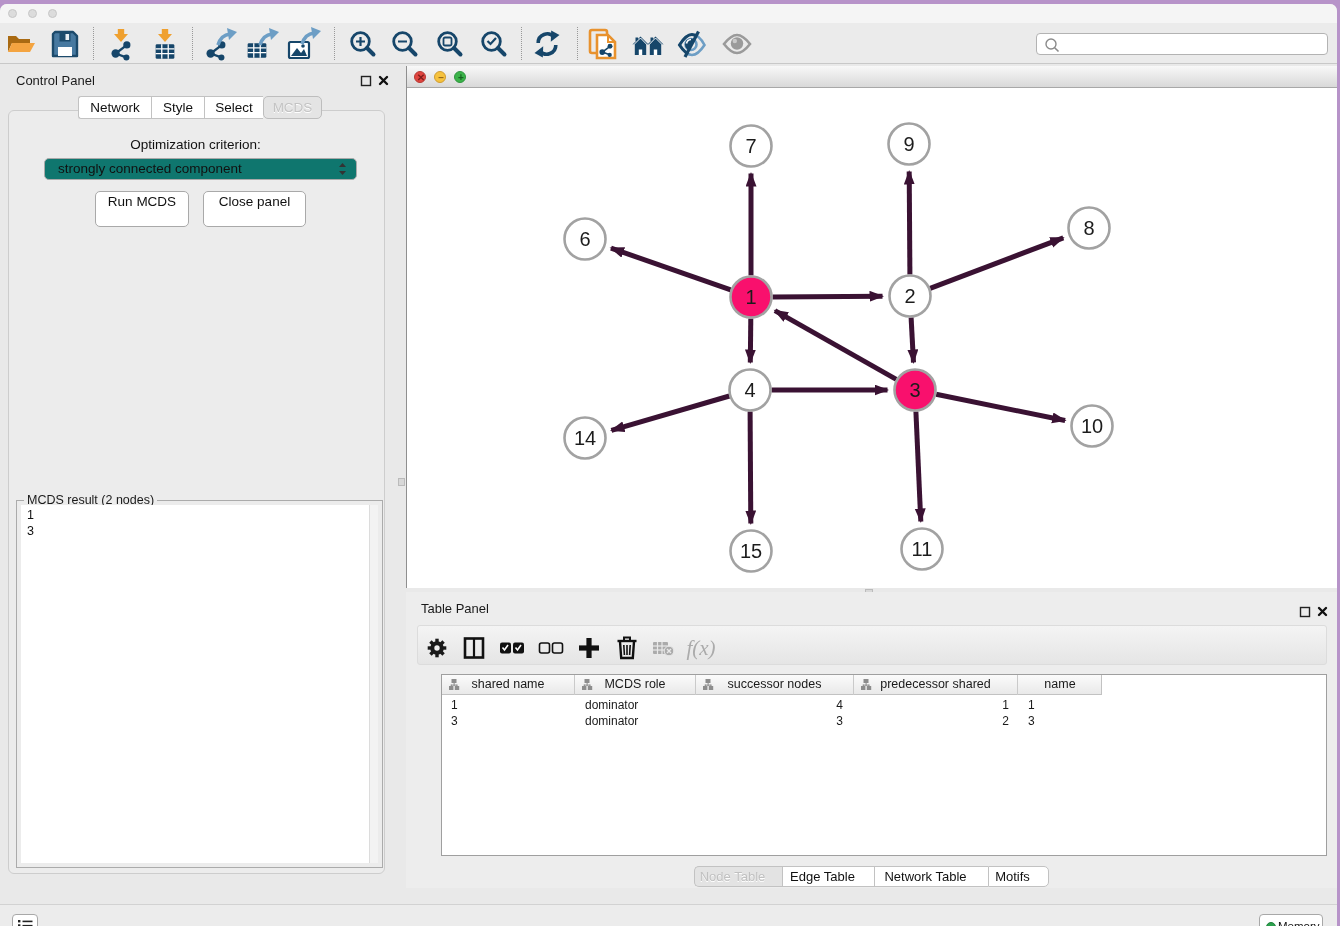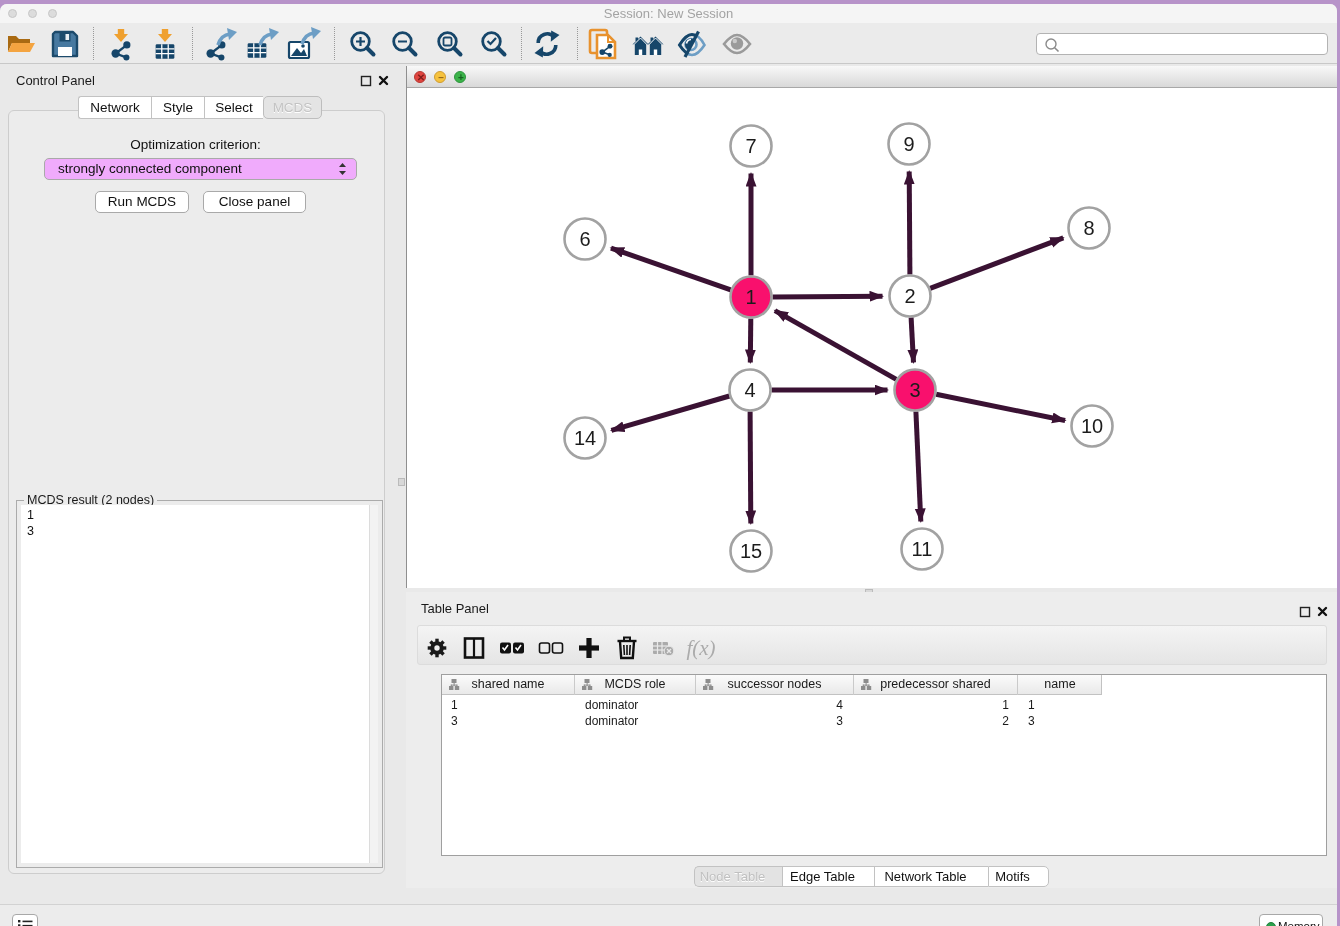--- a/index.html
+++ b/index.html
@@ -15,22 +15,22 @@
 .sep { position:absolute; top:4px; height:33px; width:1px; border-left:1px dotted #999; }
 #searchbox { position:absolute; left:1036px; top:10px; width:292px; height:22px; background:#fff; border:1px solid #b3b3b3; border-radius:4px; }
 
 #cpanel { position:absolute; left:0; top:62px; width:391px; bottom:38px; background:#e9e9e9;padding-left:28px; }
 .phead { font-size:13px; color:#1a1a1a; }
 #cp-card { position:absolute; left:8px; top:44px; right:6px; bottom:14px; background:#ececec; border:1px solid #cdcdcd; border-radius:6px; }
 #cp-tabs { position:absolute; left:78px; top:30px; height:23px; display:flex; z-index:5; }
 .cptab { font-size:13.5px; color:#111; background:#fff; border:1px solid #c2c2c2; border-right:none; padding:3px 0 0 0; height:23px; text-align:center; }
 .cptab.sel { background:#e4e4e4; color:#c3c3c3; border:1px solid #bdbdbd; border-radius:5px; text-shadow:0 1px 0 #fff; }
 #opt-label { position:absolute; left:0; width:391px; top:71px; text-align:center; font-size:13.5px; color:#111; }
-#dropdown { position:absolute; left:44px; top:92px; width:313px; height:22px; background:#f0abfc; border:1px solid #a9a9a9; border-radius:5px; font-size:13.5px; color:#111; line-height:20px; padding-left:13px; }
-.btn { position:absolute; top:125px; height:22px; background:#fff; border:1px solid #a9a9a9; border-radius:5px; font-size:13.5px; color:#111; text-align:center; line-height:20px; }
+#dropdown { position:absolute; left:44px; top:92px; width:313px; height:22px; background:#0f766e; border:1px solid #a9a9a9; border-radius:5px; font-size:13.5px; color:#111; line-height:20px; padding-left:13px; }
+.btn { position:absolute; top:125px; height:36px; background:#fff; border:1px solid #a9a9a9; border-radius:5px; font-size:13.5px; color:#111; text-align:center; line-height:20px; }
 #fieldset { position:absolute; left:16px; top:434px; width:367px; height:368px; border:1px solid #ababab; }
 #fieldset-label { position:absolute; left:7px; top:-8px; background:#ececec; font-size:12.5px; color:#1a1a1a; padding:0 3px; }
 #fs-text { position:absolute; left:4px; top:4px; right:4px; bottom:4px; background:#fff; font-size:12.5px; color:#111; padding:2px 0 0 6px; line-height:16px; }
 #fs-scroll { position:absolute; right:0px; top:0px; width:9px; bottom:0px; background:#f3f3f3; border-left:1px solid #dcdcdc; }
 
 #netwin { position:absolute; left:406px; top:62px; right:0px; height:522px; border-left:1px solid #8f8f8f; }
 #nettitle { position:absolute; left:0; top:0; right:0; height:22px; background:linear-gradient(#f8f8f8,#d9d9d9); border-bottom:1px solid #a8a8a8; }
 .tl { position:absolute; top:5px; width:12px; height:12px; border-radius:50%; }
 .tlg { position:absolute; top:0; left:0; width:12px; height:12px; font-size:10px; font-weight:700; text-align:center; line-height:12px; }
 #nettitle-text { position:absolute; left:0; right:0; top:4px; text-align:center; font-size:12.5px; font-weight:700; color:#222; }
@@ -53,21 +53,20 @@
 #listbtn { position:absolute; left:12px; top:9px; width:26px; height:23px; background:#fff; border:1px solid #a8a8a8; border-radius:4px; }
 #membtn { position:absolute; right:14px; top:9px; width:64px; height:24px; background:#fff; border:1px solid #a8a8a8; border-radius:4px; font-size:12px; color:#111; }
 </style>
 </head>
 <body>
 <div id="win">
   <div id="titlebar">
     <span class="tdot" style="left:8px;"></span>
     <span class="tdot" style="left:28px;"></span>
     <span class="tdot" style="left:48px;"></span>
-    <div id="title-text">Session: New Session</div>
   </div>
   <div id="toolbar">
     <div class="sep" style="left:93px;"></div>
     <div class="sep" style="left:192px;"></div>
     <div class="sep" style="left:334px;"></div>
     <div class="sep" style="left:521px;"></div>
     <div class="sep" style="left:577px;"></div>
     <svg id="tbicons" width="1030" height="41" style="position:absolute;left:0;top:0;">
       <defs>
         <g id="shareg">

